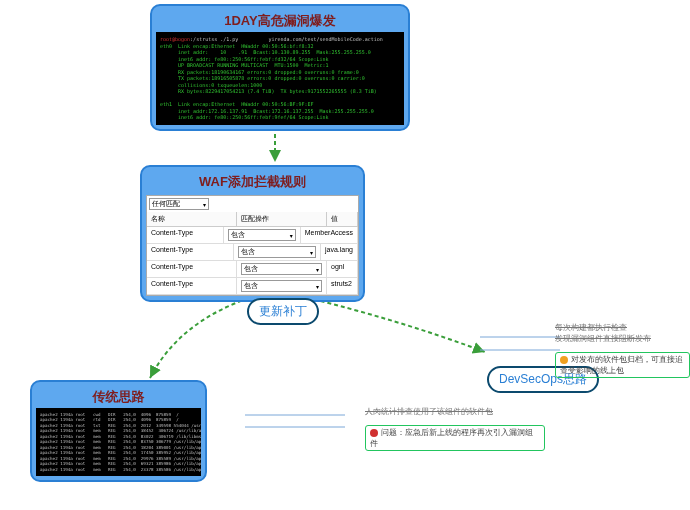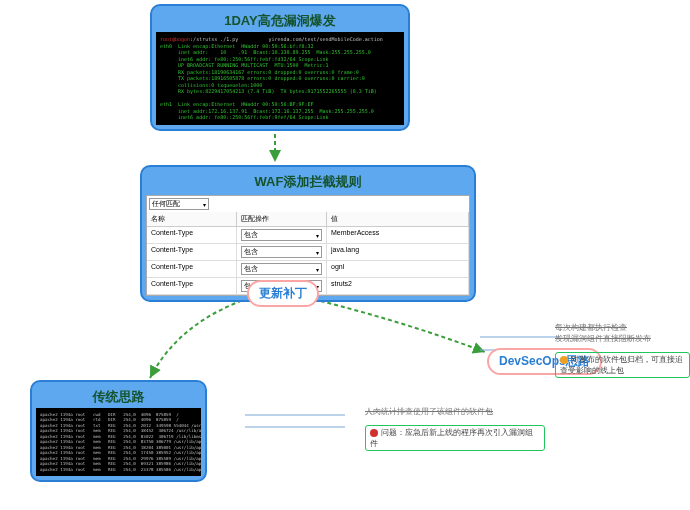--- a/index.html
+++ b/index.html
@@ -1,19 +1,19 @@
 <!DOCTYPE html>
 <html><head>
 <meta charset="utf-8">
 <style>
   * { box-sizing: border-box; margin: 0; padding: 0; }
   body { font-family: "Microsoft YaHei", Arial, sans-serif; background: #fff; width: 690px; height: 510px; position: relative; overflow: hidden; }
   .node { position: absolute; border: 2px solid #2a7fd4; border-radius: 10px; background: #eaf4ff; padding: 4px; }
-  .node-title { color: #14532d; font-weight: bold; text-align: center; font-size: 13px; padding: 2px 8px; }
-  .pill { position: absolute; border: 2px solid #fca5a5; border-radius: 14px; background: #fff; padding: 3px 10px; font-size: 12px; color: #2a7fd4; font-weight: bold; }
+  .node-title { color: #7f1d1d; font-weight: bold; text-align: center; font-size: 13px; padding: 2px 8px; }
+  .pill { position: absolute; border: 2px solid #0c4a6e; border-radius: 14px; background: #fff; padding: 3px 10px; font-size: 12px; color: #2a7fd4; font-weight: normal; margin-top: 18px; }
   .term { background: #000; color: #bfbfbf; font-family: monospace; font-size: 5px; line-height: 1.3; padding: 4px; white-space: pre; overflow: hidden; }
   .term .red { color: #d03030; }
   .term .grn { color: #30c030; }
   .waf-table { background: #fff; font-size: 7px; border: 1px solid #aaa; margin-top: 2px; }
   .waf-head { display: flex; border-bottom: 1px solid #ccc; background: #fafafa; }
   .waf-head > div { padding: 2px 4px; border-right: 1px solid #ccc; }
   .waf-row { display: flex; border-bottom: 1px solid #ddd; }
   .waf-row > div { padding: 2px 4px; border-right: 1px solid #ddd; }
   .waf-sel { border: 1px solid #999; background: #fff; display: flex; justify-content: space-between; align-items: center; width: 100%; padding: 0 2px; }
   .waf-sel::after { content: "▾"; font-size: 6px; }
@@ -55,21 +55,21 @@
       RX packets:18190634167 errors:0 dropped:0 overruns:0 frame:0
       TX packets:18916505878 errors:0 dropped:0 overruns:0 carrier:0
       collisions:0 txqueuelen:1000
       RX bytes:8229417054213 (7.4 TiB)  TX bytes:9171552265555 (8.3 TiB)
 
 eth1  Link encap:Ethernet  HWaddr 00:50:56:BF:9F:EF
       inet addr:172.16.137.91  Bcast:172.16.137.255  Mask:255.255.255.0
       inet6 addr: fe80::250:56ff:febf:9fef/64 Scope:Link</span></div>
 </div>
 
-<div class="node" style="left:140px; top:165px; width:336px; background:#5ea8ef;">
+<div class="node" style="left:140px; top:165px; width:225px; background:#5ea8ef;">
   <div class="node-title">WAF添加拦截规则</div>
   <div class="waf-table">
     <div style="padding:2px;">
         <div class="waf-sel" style="width:60px;">
           <span>任何匹配</span>
         </div>
       </div>
     <div class="waf-head">
       <div style="width:90px;">名称</div>
       <div style="width:90px;">匹配操作</div>

